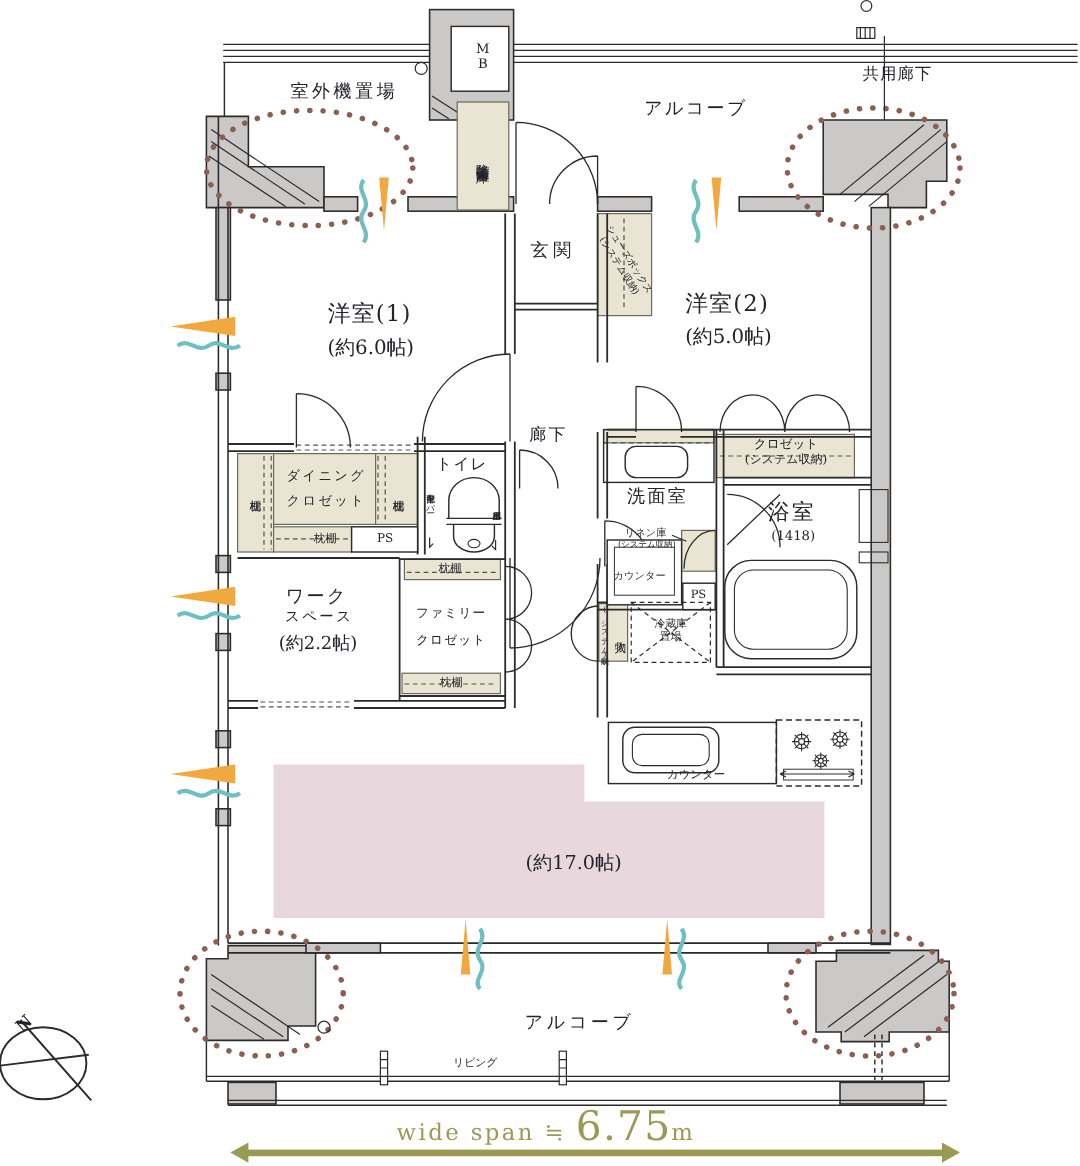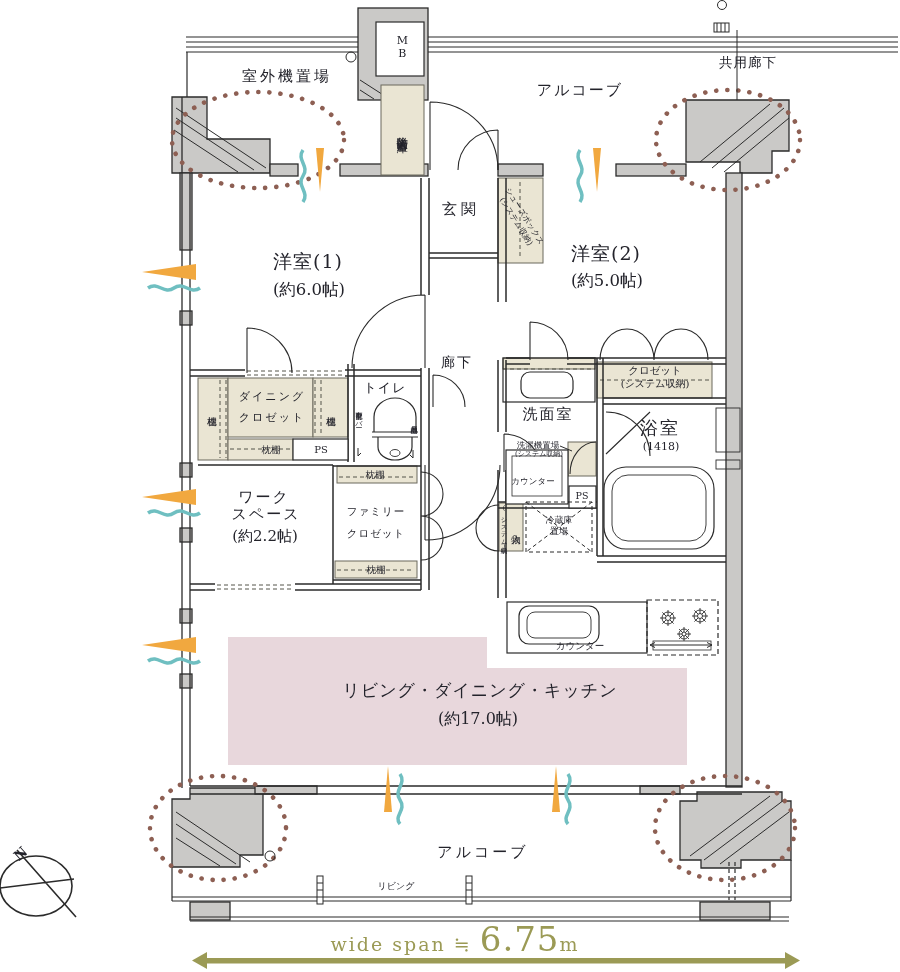--- a/index.html
+++ b/index.html
@@ -261,42 +261,41 @@
   <div class="lbl" style="left:375px;top:475px;font-size:9.5px">枕棚</div>
   <div class="lbl" style="left:376px;top:570px;font-size:9.5px">枕棚</div>
   <div class="lbl" style="left:321px;top:450px;font-size:10px">PS</div>
   <div class="lbl" style="left:582px;top:496px;font-size:9.5px">PS</div>
 
   <div class="lbl" style="left:385px;top:388px;font-size:13px;letter-spacing:1px">トイレ</div>
   <div class="lbl v" style="left:358px;top:415px;font-size:7px">下部配管カバー</div>
   <div class="lbl v" style="left:413px;top:421px;font-size:7px">上部吊戸棚</div>
 
   <div class="lbl" style="left:548px;top:414px;font-size:15px;letter-spacing:2px">洗面室</div>
-  <div class="lbl" style="left:538px;top:445px;font-size:8.5px">洗濯機置場</div>
+  <div class="lbl" style="left:538px;top:445px;font-size:8.5px">リネン庫</div>
   <div class="lbl" style="left:539px;top:454px;font-size:7px">(システム収納)</div>
   <div class="lbl" style="left:533px;top:481px;font-size:8.5px">カウンター</div>
 
   <div class="lbl" style="left:660px;top:428px;font-size:18px;letter-spacing:2px">浴室</div>
   <div class="lbl" style="left:661px;top:447px;font-size:11px">(1418)</div>
 
   <div class="lbl" style="left:264px;top:497px;font-size:15px;letter-spacing:2px">ワーク</div>
-  <div class="lbl" style="left:266px;top:514px;font-size:15px;letter-spacing:2px">スペース</div>
+  <div class="lbl" style="left:266px;top:514px;font-size:12px;letter-spacing:2px">スペース</div>
   <div class="lbl" style="left:265px;top:536px;font-size:15px">(約2.2帖)</div>
 
   <div class="lbl" style="left:376px;top:512px;font-size:10.5px;letter-spacing:1px">ファミリー</div>
   <div class="lbl" style="left:376px;top:534px;font-size:10.5px;letter-spacing:1px">クロゼット</div>
 
   <div class="lbl v" style="left:504px;top:527px;font-size:6.5px">(システム収納)</div>
   <div class="lbl v" style="left:516px;top:527px;font-size:9.5px">物入</div>
 
   <div class="lbl" style="left:559px;top:521px;font-size:9px">冷蔵庫</div>
   <div class="lbl" style="left:559px;top:532px;font-size:9px">置場</div>
   <div class="lbl" style="left:580px;top:646px;font-size:9.5px">カウンター</div>
 
-  <div class="lbl" style="left:480px;top:691px;font-size:17px;letter-spacing:1px">リビング・ダイニング・キッチン</div>
   <div class="lbl" style="left:478px;top:719px;font-size:16px">(約17.0帖)</div>
 
   <div class="lbl" style="left:483px;top:852px;font-size:15px;letter-spacing:3px">アルコーブ</div>
   <div class="lbl" style="left:396px;top:887px;font-size:9px">リビング</div>
 
   <div class="lbl rotN" style="left:21px;top:854px;font-size:14px;font-weight:bold">N</div>
 
   <div class="lbl olive" style="left:455px;top:939px">
     <span class="dim-sm">wide span ≒ </span><span class="dim-val">6.75</span><span class="dim-sm">m</span>
   </div>

